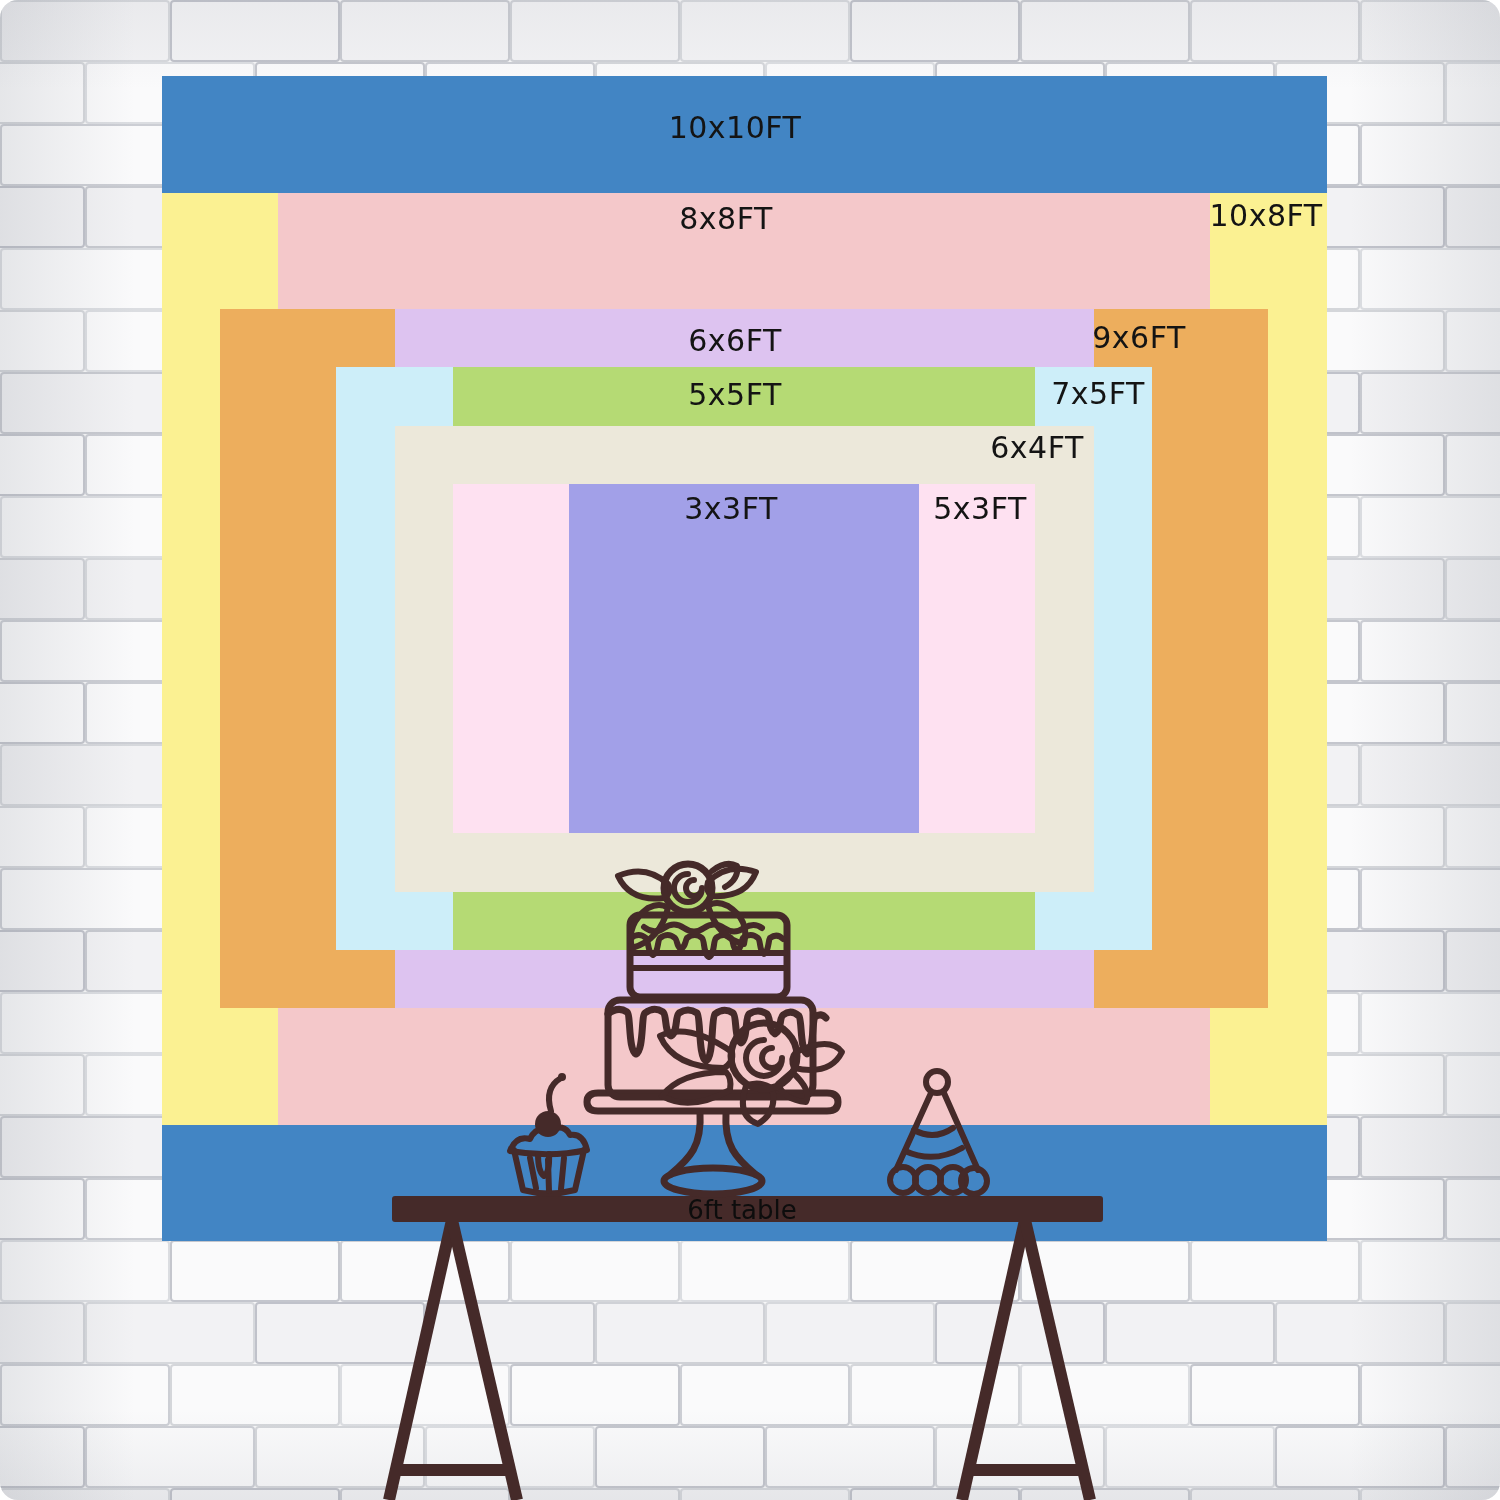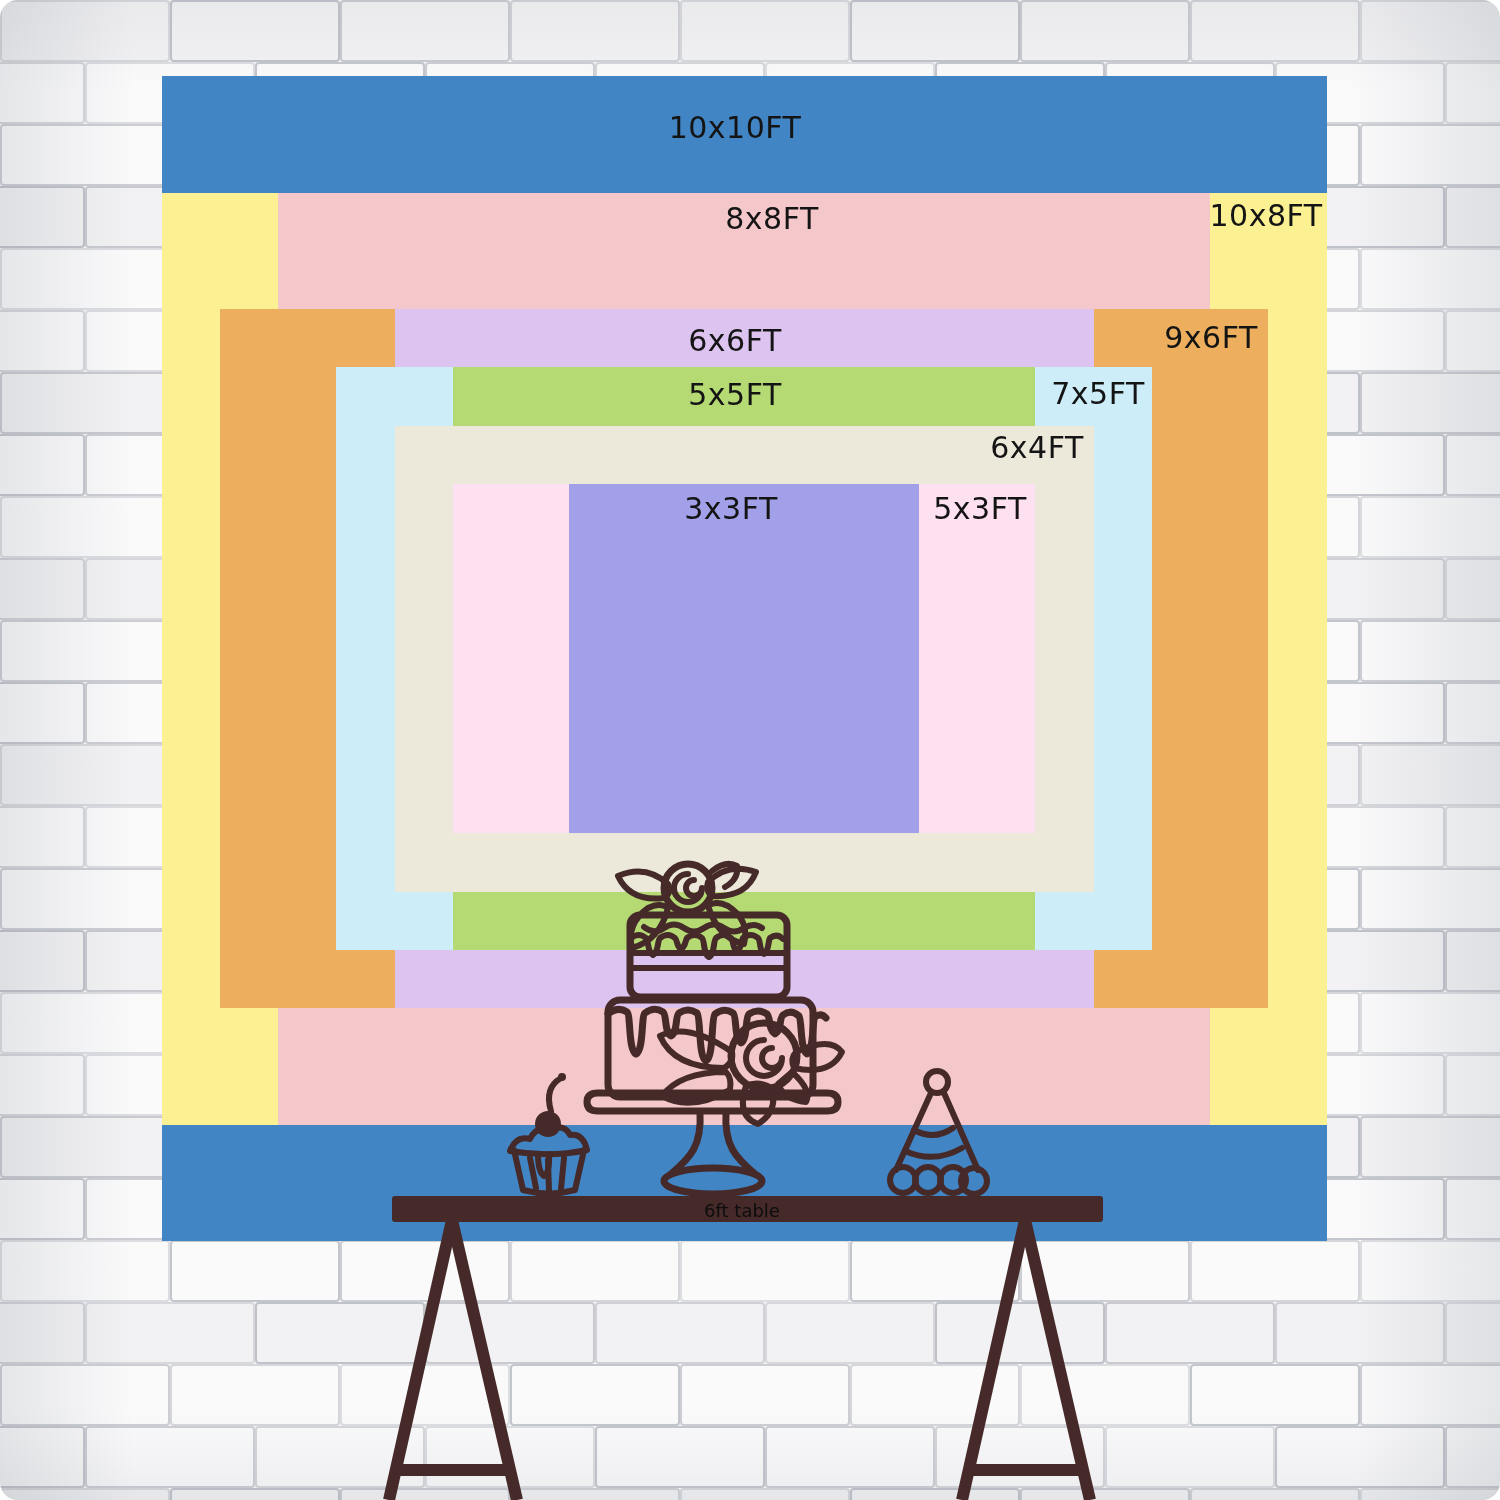--- a/index.html
+++ b/index.html
@@ -20,21 +20,21 @@
   .size-label{position:absolute;transform:translate(-50%,-50%);
       font-size:30px;letter-spacing:.5px;color:#141414;white-space:nowrap;}
   
   #art{position:absolute;inset:0;z-index:3;}
   #art path,#art rect,#art circle,#art ellipse{vector-effect:none;}
   .ink-stroke{fill:none;stroke:var(--ink);stroke-width:7;stroke-linecap:round;stroke-linejoin:round;}
   .ink-thin{fill:none;stroke:var(--ink);stroke-width:6;stroke-linecap:round;stroke-linejoin:round;}
   .ink-fill{fill:var(--ink);stroke:none;}
   .leg{fill:none;stroke:var(--ink);stroke-width:12;stroke-linecap:butt;}
   #table-label{position:absolute;transform:translate(-50%,-50%);z-index:4;
-      font-size:18px;color:#0d0d0d;white-space:nowrap;}
+      font-size:26px;color:#0d0d0d;white-space:nowrap;}
 </style>
 </head>
 <body>
 
 <div id="canvas">
   <div id="wall" style="background: rgb(247, 247, 248);">
       <div class="brick" style="left: 0px; top: 0px; width: 170px; height: 62px; background: rgb(242, 242, 244); border: 2px solid rgba(150, 154, 166, 0.3); opacity: 1; box-sizing: border-box;"></div>
       <div class="brick" style="left: 170px; top: 0px; width: 170px; height: 62px; background: rgb(242, 242, 244); border: 2px solid rgba(150, 154, 166, 0.54); opacity: 1; box-sizing: border-box;"></div>
       <div class="brick" style="left: 340px; top: 0px; width: 170px; height: 62px; background: rgb(242, 242, 244); border: 2px solid rgba(150, 154, 166, 0.46); opacity: 1; box-sizing: border-box;"></div>
       <div class="brick" style="left: 510px; top: 0px; width: 170px; height: 62px; background: rgb(242, 242, 244); border: 2px solid rgba(150, 154, 166, 0.38); opacity: 1; box-sizing: border-box;"></div>
@@ -280,22 +280,22 @@
       <div class="size-rect" style="left: 278px; top: 192.5px; width: 932px; height: 932px; background: rgb(244, 200, 202);"></div>
       <div class="size-rect" style="left: 219.75px; top: 309px; width: 1048.5px; height: 699px; background: rgb(237, 174, 93);"></div>
       <div class="size-rect" style="left: 394.5px; top: 309px; width: 699px; height: 699px; background: rgb(221, 195, 240);"></div>
       <div class="size-rect" style="left: 336.25px; top: 367.25px; width: 815.5px; height: 582.5px; background: rgb(205, 238, 249);"></div>
       <div class="size-rect" style="left: 452.75px; top: 367.25px; width: 582.5px; height: 582.5px; background: rgb(181, 218, 116);"></div>
       <div class="size-rect" style="left: 394.5px; top: 425.5px; width: 699px; height: 466px; background: rgb(236, 232, 218);"></div>
       <div class="size-rect" style="left: 452.75px; top: 483.75px; width: 582.5px; height: 349.5px; background: rgb(254, 225, 241);"></div>
       <div class="size-rect" style="left: 569.25px; top: 483.75px; width: 349.5px; height: 349.5px; background: rgb(162, 160, 232);"></div>
       <div class="size-label" style="left: 735px; top: 127px;">10x10FT</div>
       <div class="size-label" style="left: 1266px; top: 215px;">10x8FT</div>
-      <div class="size-label" style="left: 772px; top: 218px;">8x8FT</div>
-      <div class="size-label" style="left: 1211px; top: 337px;">9x6FT</div>
+      <div class="size-label" style="left: 726px; top: 218px;">8x8FT</div>
+      <div class="size-label" style="left: 1139px; top: 337px;">9x6FT</div>
       <div class="size-label" style="left: 735px; top: 340px;">6x6FT</div>
       <div class="size-label" style="left: 1098px; top: 393px;">7x5FT</div>
       <div class="size-label" style="left: 735px; top: 394px;">5x5FT</div>
       <div class="size-label" style="left: 1037px; top: 447px;">6x4FT</div>
       <div class="size-label" style="left: 980px; top: 508px;">5x3FT</div>
       <div class="size-label" style="left: 731px; top: 508px;">3x3FT</div>
     </div>
 
   <svg id="art" viewBox="0 0 1500 1500" width="1500" height="1500">
 

